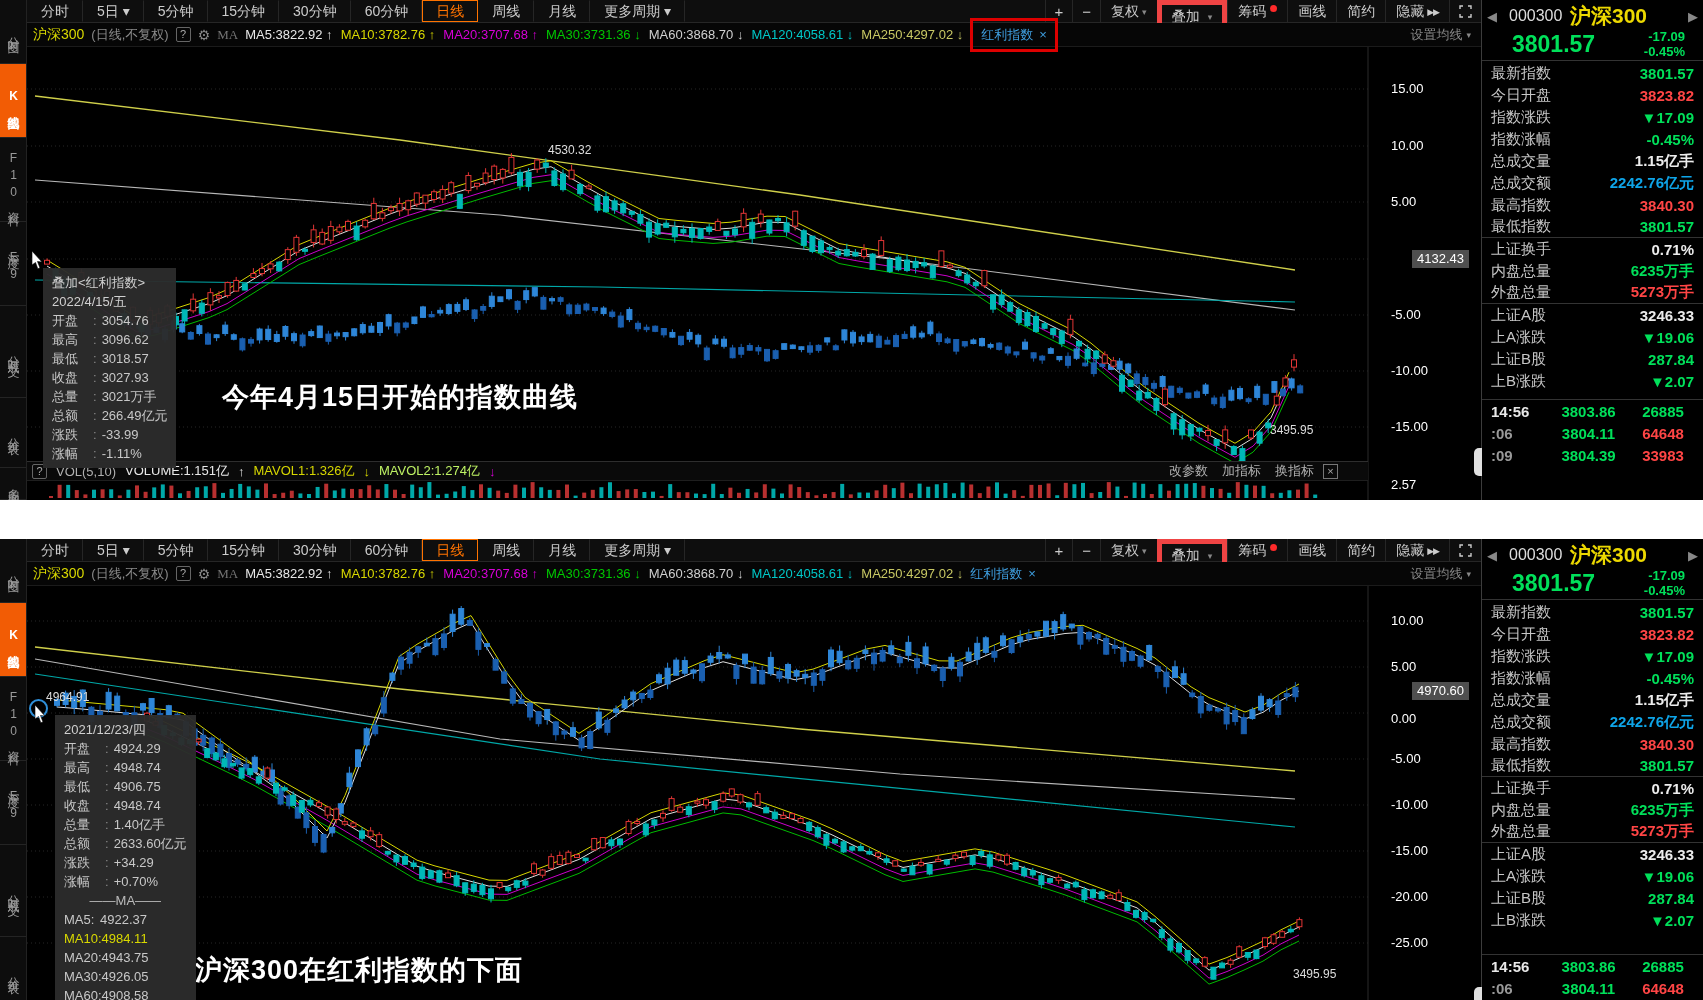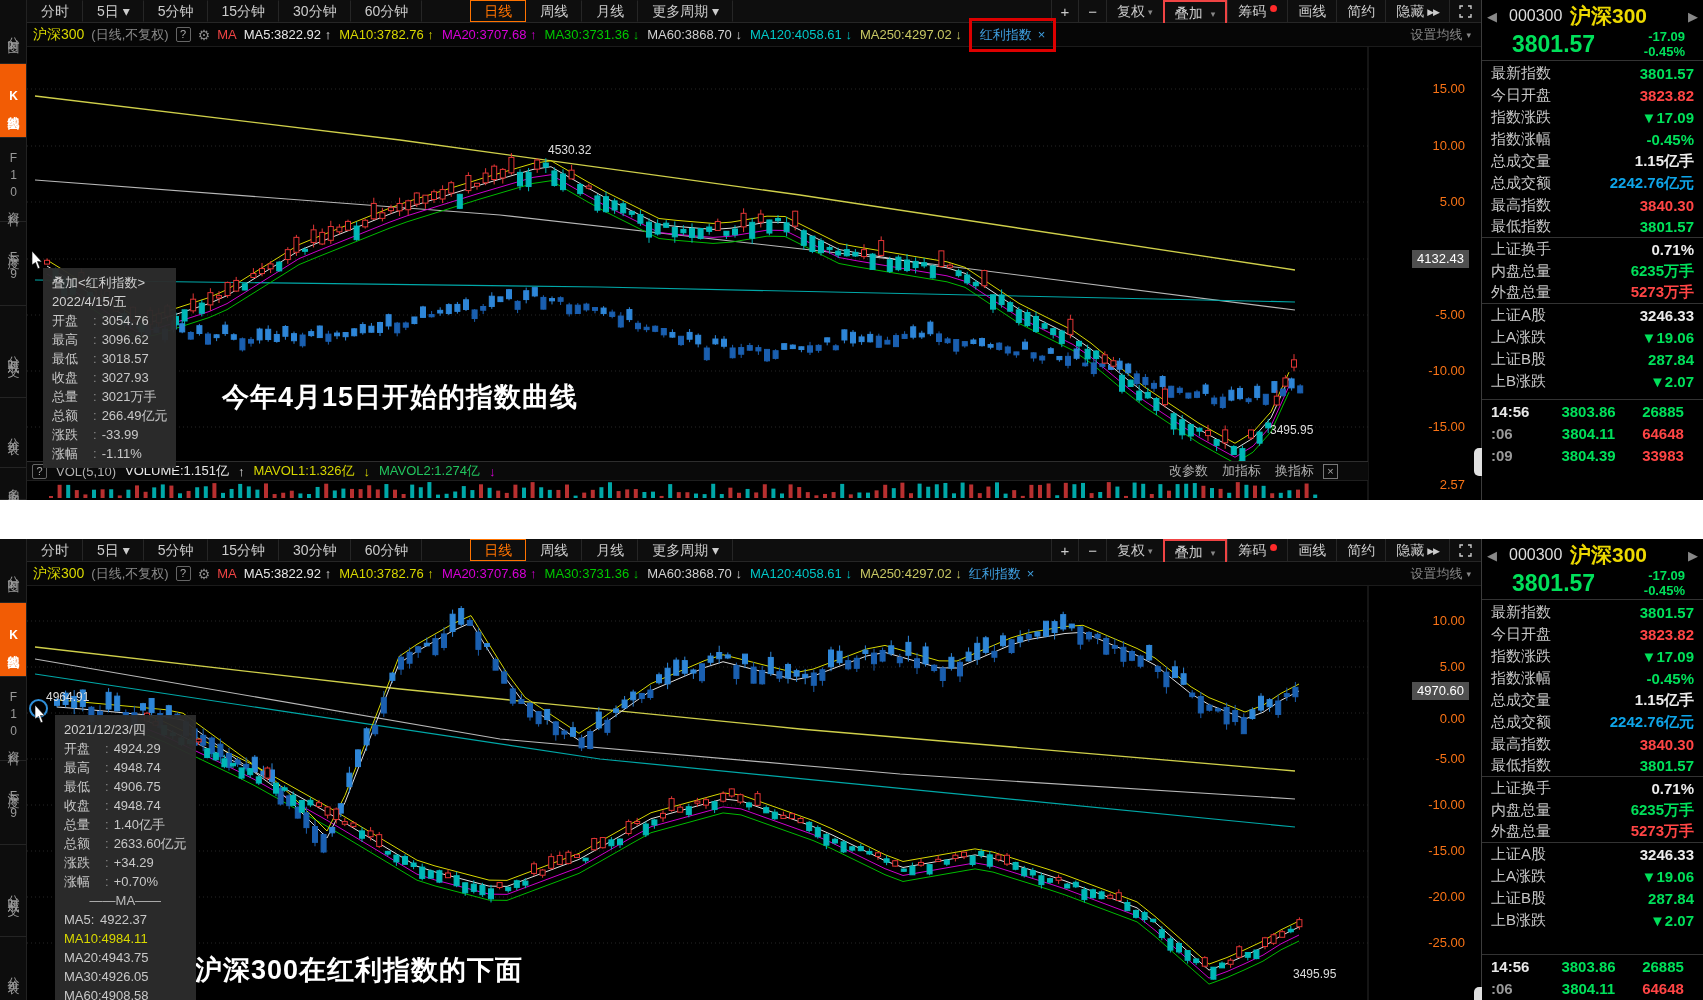--- a/index.html
+++ b/index.html
@@ -15,62 +15,62 @@
   .side-item:nth-child(1){height:64px;} .side-item:nth-child(2){height:74px;}
   .side-item:nth-child(3){height:84px;} .side-item:nth-child(4){height:84px;}
   .side-item:nth-child(5){height:92px;} .side-item:nth-child(6){height:70px;}
   .side-item:nth-child(7){flex:1 1 auto;}
   .side-item.active { background:#f25c05; color:#fff; font-weight:bold; }
 
   
   .tb1 { position:absolute; left:27px; top:0; right:222px; height:23px; background:#0e0e0e; border-bottom:1px solid #262626; display:flex; align-items:stretch; font-size:14px; color:#ccc; }
   .periods { display:flex; }
   .pbtn { background:none; border:1px solid transparent; border-right:1px solid #262626; color:#ccc; font-size:14px; line-height:20px; padding:0 13px; cursor:pointer; font-family:inherit; white-space:nowrap; }
-  .pbtn.active { color:#ff7300; border:1px solid #ff7300;margin-left:48px; }
+  .pbtn.active { color:#ff7300; border:1px solid #ff7300; }
   .tb-right { margin-left:auto; display:flex; align-items:stretch; }
   .tbtn { background:none; border:none; border-left:1px solid #262626; color:#ccc; font-size:14px; padding:12px 10px; cursor:pointer; font-family:inherit; display:flex; align-items:center; gap:3px; position:relative; white-space:nowrap; }
   .tbtn.sq { padding:0 9px; font-size:15px; }
-  .tbtn.overlay-btn { border:2px solid #ef4444;gap:8px; }
+  .tbtn.overlay-btn { border:5px solid #ef4444;gap:8px; }
   .caret { color:#888; font-size:9px; }
   .reddot { width:7px; height:7px; border-radius:50%; background:#ff2a2a; display:inline-block; margin-left:1px; margin-bottom:8px; }
   .dbl { font-size:9px; color:#ccc; letter-spacing:-1px; }
 
   
   .tb2 { position:absolute; left:27px; top:23px; right:222px; height:24px; background:#060606; border-bottom:1px solid #1b1b1b; display:flex; align-items:center; gap:7px; padding-left:6px; font-size:13px; color:#8a8a8a; overflow:visible; z-index:6; }
   .sym { color:#d8d800; font-size:14px; }
   .mode { color:#8a8a8a; }
   .qbox { border:1px solid #666; color:#aaa; font-size:11px; width:15px; height:15px; line-height:13px; text-align:center; border-radius:2px; flex:0 0 auto; }
   .gear { color:#888; font-size:14px; }
-  .malabel { color:#ef4444; }
+  .malabel { color:#737373;font-family:Liberation Serif, serif; }
   .ma-it { font-size:13px; white-space:nowrap; }
   .arr { font-weight:normal; }
   .overlay-tab { color:#3f9fe0; font-size:13px; white-space:nowrap; cursor:pointer; }
   .overlay-x { margin-left:6px; }
   .redbox { border:3px solid #dd0000; padding:5px 8px; position:relative; z-index:9; background:transparent; }
   .setma { margin-left:auto; margin-right:10px; color:#888; display:flex; align-items:center; gap:4px; cursor:pointer; }
 
   
   .chart { position:absolute; left:27px; top:47px; right:222px; bottom:0; background:#000; overflow:hidden; }
   .chart svg.k { position:absolute; left:0; top:0; }
-  .axlbl { position:absolute; right:16px; width:74px; text-align:right; color:#f97316; font-size:13px; pointer-events:none; }
+  .axlbl { position:absolute; right:16px; width:74px; color:#ffffff; font-size:13px; pointer-events:none; }
   .axhl { position:absolute; right:12px; background:#4f4f4f; color:#fff; font-size:13px; padding:0 5px; line-height:18px; pointer-events:none; }
   .plabel { position:absolute; color:#ddd; font-size:12px; pointer-events:none; }
   .anno { position:absolute; color:#fff; font-weight:bold; font-size:27px; letter-spacing:1px; pointer-events:none; white-space:nowrap; }
   .tooltip { position:absolute; background:rgba(44,44,44,0.96); color:#c8c8c8; font-size:13px; line-height:19px; padding:5px 9px; z-index:5; white-space:nowrap; }
   .tt-title, .tt-date { color:#d0d0d0; }
   .tt-row { display:flex; }
   .tt-k { min-width:36px; }
   .tt-c { margin:0 5px; color:#888; }
   .tt-madiv { text-align:center; color:#bbb; }
   .tt-row.hl { color:#d8d800; }
   .volrow { position:absolute; left:0; width:1341px; top:414px; height:20px; border-top:1px solid #2e2e2e; border-bottom:1px solid #1e1e1e; background:#0a0a0a; display:flex; align-items:center; gap:9px; padding:0 30px 0 5px; font-size:13px; color:#999; z-index:4; }
   .v-name { color:#b0b0b0; }
   .v-volume { color:#e8e8e8; } .a-w{color:#e8e8e8;} 
   .v-mavol1 { color:#d8d800; } .a-y{color:#d8d800;}
-  .v-mavol2 { color:#22c55e; } .a-m{color:#d800d8;}
+  .v-mavol2 { color:#bef264; } .a-m{color:#d800d8;}
   .vlinks { margin-left:auto; display:flex; gap:14px; align-items:center; }
   .vlink { color:#b0b0b0; cursor:pointer; }
   .xbox { border:1px solid #777; color:#aaa; font-size:11px; width:15px; height:15px; line-height:13px; text-align:center; cursor:pointer; }
   .cursor { position:absolute; z-index:7; pointer-events:none; }
   .ring { position:absolute; width:19px; height:19px; border:2px solid #2f8fd8; border-radius:50%; z-index:6; pointer-events:none; }
   .divhandle { position:absolute; right:221px; top:448px; width:8px; height:28px; background:#e0e0e0; border-radius:5px 0 0 5px; z-index:8; cursor:pointer; }
 
   
   .quote { position:absolute; right:0; top:0; width:222px; bottom:0; background:#000; border-left:1px solid #3c3c3c; }
   .qhead { height:61px; border-bottom:1px solid #333; position:relative; }

